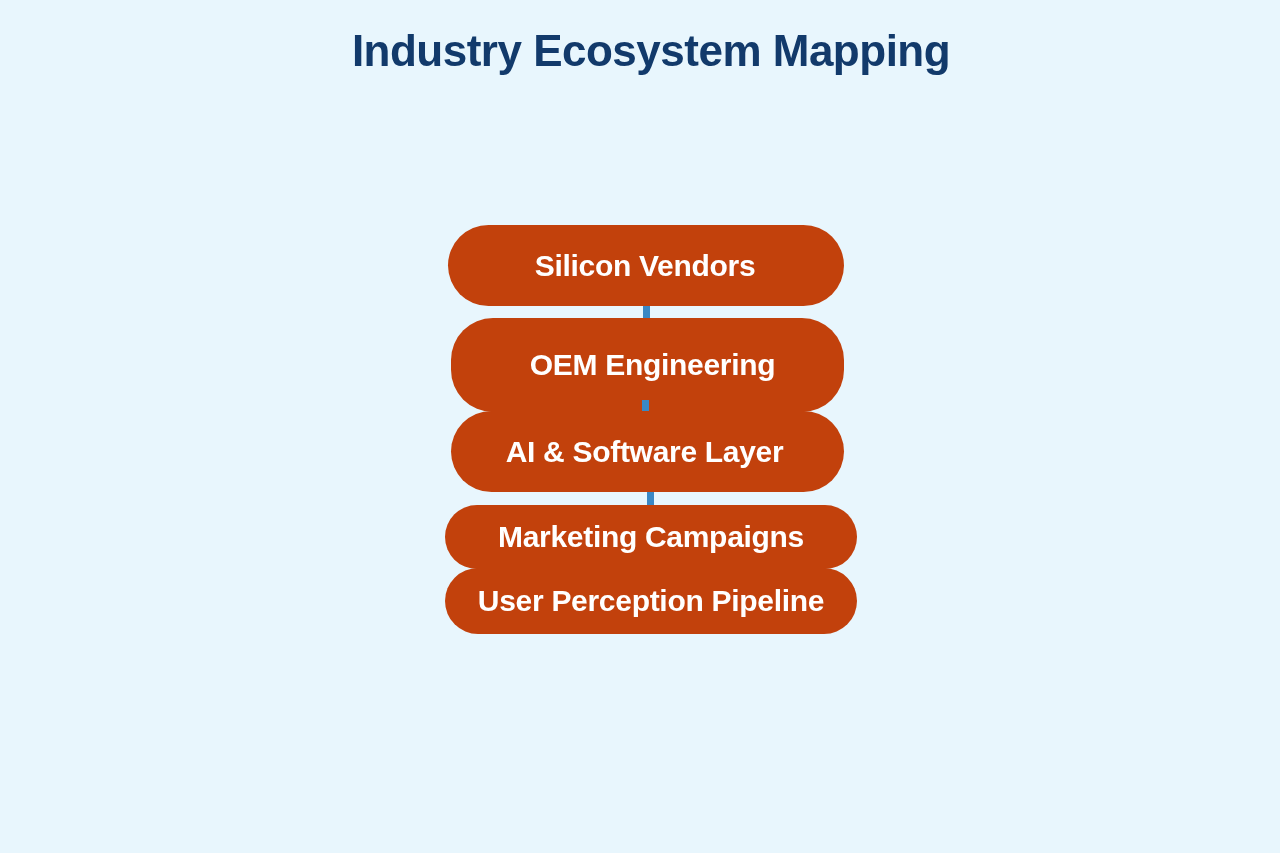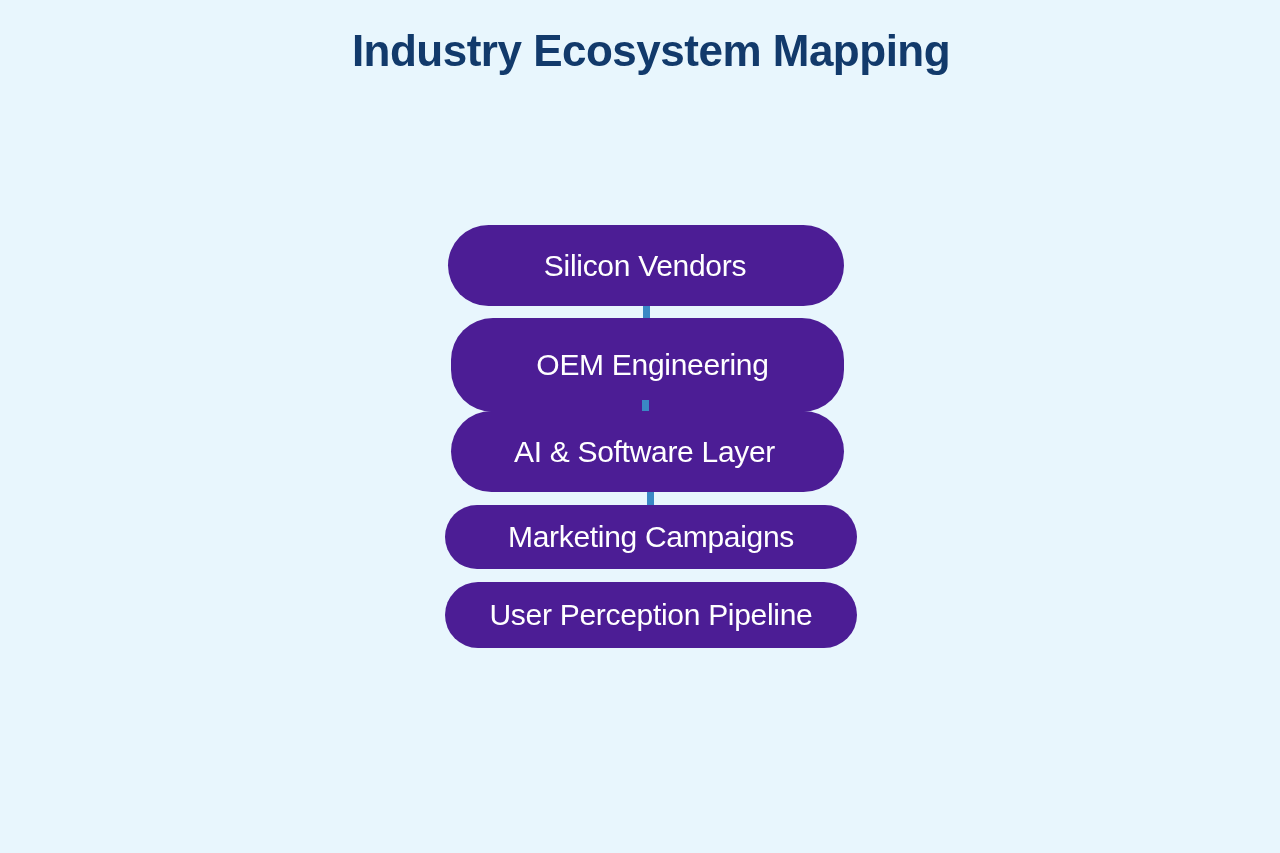--- a/index.html
+++ b/index.html
@@ -15,24 +15,24 @@
       left: 0; top: 26px; width: 1302px;
       text-align: center;
       font-size: 44px;
       font-weight: bold;
       color: #123A6B;
       letter-spacing: -0.5px;
       font-family: "Liberation Sans", sans-serif;
     }
     .node {
       position: absolute;
-      background: #4c1d95;
+      background: #c2410c;
       border-radius: 42px;
       color: #FFFFFF;
-      font-weight: normal;
+      font-weight: bold;
       font-size: 30px;
       display: flex;
       align-items: center;
       justify-content: center;
       white-space: nowrap;
       font-family: "Liberation Sans", sans-serif;
       letter-spacing: -0.3px;
     }
     .connector {
       position: absolute;
@@ -59,16 +59,16 @@
   <div class="node" style="left:451px; top:411px; width:393px; height:81px; padding-right:6px; box-sizing:border-box;">
     <span>AI &amp; Software Layer</span>
   </div>
   <div class="connector" style="left:647px; top:492px; height:13px;"></div>
 
   <div class="node" style="left:445px; top:505px; width:412px; height:64px;">
     <span>Marketing Campaigns</span>
   </div>
   <div class="connector" style="left:647px; top:587px; height:15px;"></div>
 
-  <div class="node" style="left:445px; top:582px; width:412px; height:66px;">
+  <div class="node" style="left:445px; top:568px; width:412px; height:66px;">
     <span>User Perception Pipeline</span>
   </div>
 </div>
 
 </body></html>

